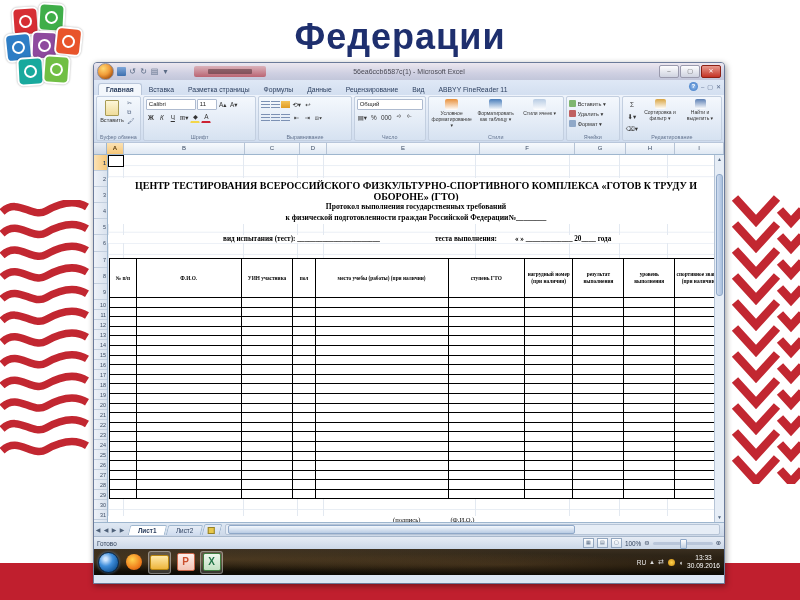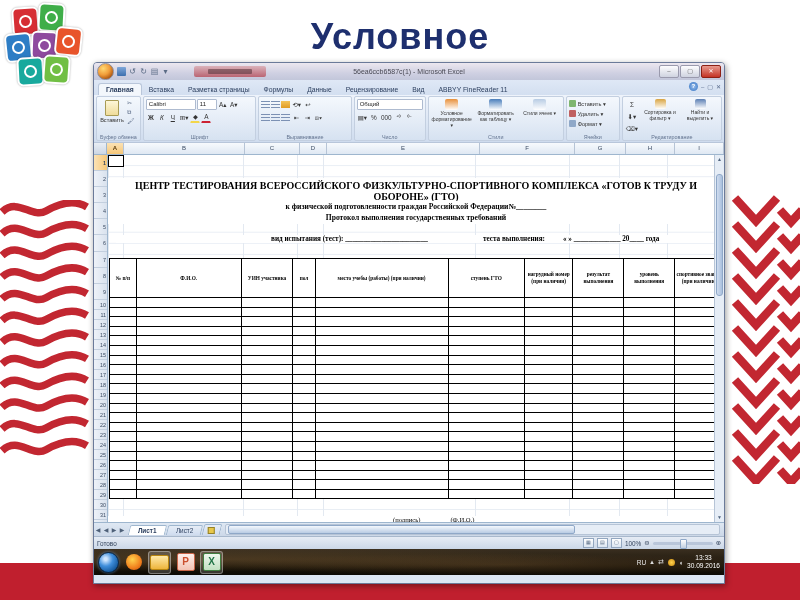--- a/index.html
+++ b/index.html
@@ -101,22 +101,22 @@
                linear-gradient(90deg,transparent 215px,#e3e9f1 215px,#e3e9f1 216px,transparent 216px),
                linear-gradient(90deg,transparent 367px,#e3e9f1 367px,#e3e9f1 368px,transparent 368px),
                linear-gradient(90deg,transparent 461px,#e3e9f1 461px,#e3e9f1 462px,transparent 462px),
                linear-gradient(90deg,transparent 511px,#e3e9f1 511px,#e3e9f1 512px,transparent 512px),
                linear-gradient(90deg,transparent 559px,#e3e9f1 559px,#e3e9f1 560px,transparent 560px);}
   .a1sel{position:absolute;left:0px;top:0px;width:14px;height:10px;background:#fff;border:1.5px solid #000;z-index:4;}
   .doc-title{position:absolute;left:0;top:23px;width:100%;text-align:center;font-weight:bold;font-size:10px;
              background:#fff;padding:2px 0;color:#000;}
   .proto{position:absolute;left:0;top:46px;width:100%;text-align:center;font-weight:bold;font-size:7.6px;
          background:#fff;line-height:1.5;color:#000;}
-  .testline{position:absolute;left:8px;top:80px;width:100%;font-weight:bold;font-size:7.2px;background:#fff;
-            display:flex;color:#000;padding-left:40px;}
+  .testline{position:absolute;left:0;top:80px;width:100%;font-weight:bold;font-size:7.2px;background:#fff;
+            display:flex;color:#000;}
   .testline .t1{margin-left:115px;}
   .testline .t2{margin-left:55px;}
   .testline .t3{margin-left:18px;}
   .judge{position:absolute;left:0;top:352px;width:100%;font-weight:bold;font-size:7px;background:#fff;color:#000;
          padding-left:48px;box-sizing:border-box;}
   .judgesub{position:absolute;left:0;top:361px;width:100%;font-size:6.6px;background:#fff;color:#000;
             padding-left:285px;box-sizing:border-box;}
   .judgesub span{margin-right:30px;}
   .sheet-table{position:absolute;left:1px;top:103px;border-collapse:collapse;table-layout:fixed;background:#fff;}
   .sheet-table th{border:1px solid #000;font-size:5.3px;font-weight:bold;text-align:center;
@@ -194,21 +194,21 @@
         <div class="emblem"></div>
       </div>
       <div class="badge" style="left: 13px; top: 55px; transform: rotate(-3deg); background: rgb(24, 169, 157);">
         <div class="emblem"></div>
       </div>
       <div class="badge" style="left: 39px; top: 53px; transform: rotate(4deg); background: rgb(113, 191, 68);">
         <div class="emblem"></div>
       </div>
     </div>
 
-  <div class="slide-title">Условное</div>
+  <div class="slide-title">Федерации</div>
 
   <svg class="waves" width="90" height="280">
       <path d="M2 12 C 18 -3, 32 19, 46 11 S 74 -1, 87 7" class="wave"></path>
       <path d="M2 33.7 C 18 18.700000000000003, 32 40.7, 46 32.7 S 74 20.700000000000003, 87 28.700000000000003" class="wave"></path>
       <path d="M2 55.4 C 18 40.4, 32 62.4, 46 54.4 S 74 42.4, 87 50.4" class="wave"></path>
       <path d="M2 77.1 C 18 62.099999999999994, 32 84.1, 46 76.1 S 74 64.1, 87 72.1" class="wave"></path>
       <path d="M2 98.8 C 18 83.8, 32 105.8, 46 97.8 S 74 85.8, 87 93.8" class="wave"></path>
       <path d="M2 120.5 C 18 105.5, 32 127.5, 46 119.5 S 74 107.5, 87 115.5" class="wave"></path>
       <path d="M2 142.2 C 18 127.19999999999999, 32 149.2, 46 141.2 S 74 129.2, 87 137.2" class="wave"></path>
       <path d="M2 163.9 C 18 148.9, 32 170.9, 46 162.9 S 74 150.9, 87 158.9" class="wave"></path>
@@ -466,22 +466,22 @@
           <div class="rowh">30</div>
           <div class="rowh">31</div>
         </div>
       <div class="gridcontent">
         <div class="vlines"></div>
         <div class="a1sel"></div>
 
         <div class="doc-title">ЦЕНТР ТЕСТИРОВАНИЯ ВСЕРОССИЙСКОГО ФИЗКУЛЬТУРНО-СПОРТИВНОГО КОМПЛЕКСА «ГОТОВ К ТРУДУ И ОБОРОНЕ» (ГТО)</div>
 
         <div class="proto">
+          <div>Протокол выполнения государственных требований</div>
           <div>к физической подготовленности граждан Российской Федерации№________</div>
-          <div>Протокол выполнения государственных требований</div>
         </div>
 
         <div class="testline">
           <span class="t1"><span>вид испытания (тест):</span> <span>_______________________</span></span>
           <span class="t2">теста выполнения:</span>
           <span class="t3">«    »  _____________ 20____  года</span>
         </div>
 
         <table class="sheet-table">
           <colgroup>

